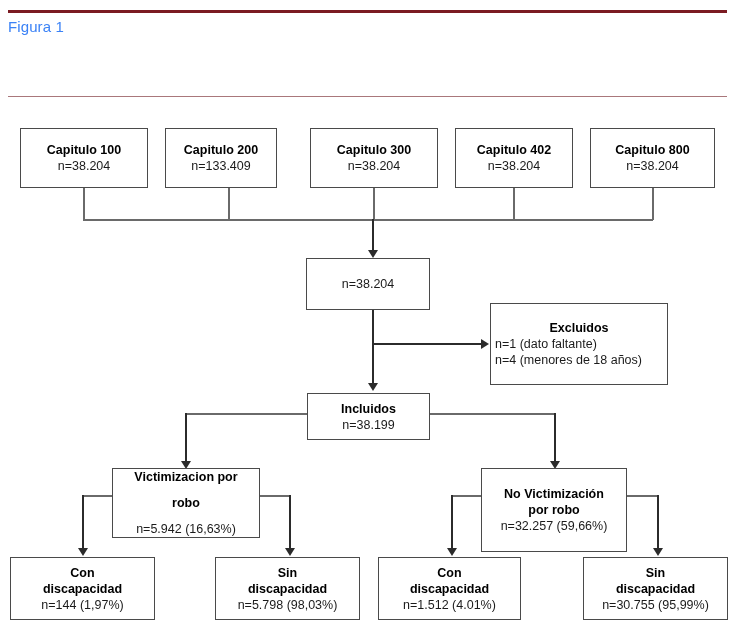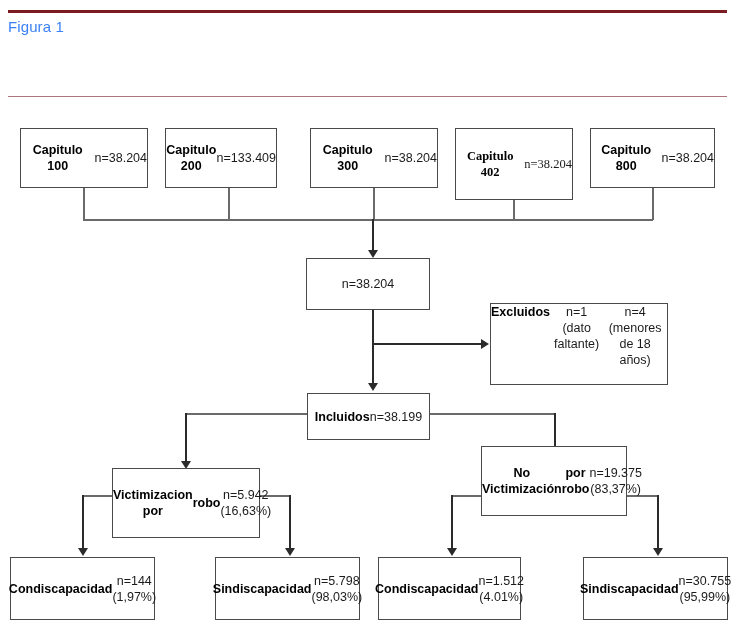--- a/index.html
+++ b/index.html
@@ -52,42 +52,42 @@
     color: #1a1a1a;
     white-space: nowrap;
   }
   
   .box {
     position: absolute;
     box-sizing: border-box;
     border: 1.4px solid #4a4a4a;
     background: #ffffff;
     display: flex;
-    flex-direction: row;
+    flex-direction: column;
     align-items: center;
     justify-content: center;
     text-align: center;
     line-height: 1.28;
     z-index: 3;
   }
   .box .ttl {
     font-weight: bold;
     font-size: 12.5px;
     color: #000;
   }
   .box .sub {
     font-size: 12.5px;
     color: #1b1b1b;
   }
   .box.left-lines {
     align-items: stretch;
     text-align: left;
   }
   .box.left-lines .ttl { text-align: center; }
-  .box.left-lines .sub { text-align: center; padding-left: 4px; }
+  .box.left-lines .sub { text-align: left; padding-left: 4px; }
 
   
   .ln {
     position: absolute;
     background: #2b2b2b;
     z-index: 1;
   }
   .ln.v { width: 1.6px; }
   .ln.h { height: 1.6px; }
   .ln.thin { background: #6a6a6a; }
@@ -122,21 +122,21 @@
     <div class="sub">n=38.204</div>
   </div>
   <div class="box" style="left:165px; top:128px; width:112px; height:60px;">
     <div class="ttl">Capitulo 200</div>
     <div class="sub">n=133.409</div>
   </div>
   <div class="box" style="left:310px; top:128px; width:128px; height:60px;">
     <div class="ttl">Capitulo 300</div>
     <div class="sub">n=38.204</div>
   </div>
-  <div class="box" style="left:455px; top:128px; width:118px; height:72px;font-family:Liberation Serif, serif;">
+  <div class="box" style="left:455px; top:128px; width:118px; height:60px;">
     <div class="ttl">Capitulo 402</div>
     <div class="sub">n=38.204</div>
   </div>
   <div class="box" style="left:590px; top:128px; width:125px; height:60px;">
     <div class="ttl">Capitulo 800</div>
     <div class="sub">n=38.204</div>
   </div>
 
   <div class="ln v thin" style="left:83px; top:188px; height:32px;"></div>
   <div class="ln v thin" style="left:228px; top:188px; height:32px;"></div>
@@ -176,24 +176,24 @@
 
   <div class="ln h thin" style="left:429px; top:413px; width:126px;"></div>
   <div class="ln v" style="left:554px; top:413px; height:50px;"></div>
   <div class="arrow-d" style="left:550px; top:461px;"></div>
 
   <div class="box" style="left:112px; top:468px; width:148px; height:70px;justify-content:space-between;">
     <div class="ttl">Victimizacion por</div>
     <div class="ttl">robo</div>
     <div class="sub">n=5.942 (16,63%)</div>
   </div>
-  <div class="box" style="left:481px; top:446px; width:146px; height:70px;justify-content:space-between;">
+  <div class="box" style="left:481px; top:468px; width:146px; height:84px;">
     <div class="ttl">No Victimización</div>
     <div class="ttl">por robo</div>
-    <div class="sub">n=19.375 (83,37%)</div>
+    <div class="sub">n=32.257 (59,66%)</div>
   </div>
 
   <div class="ln h thin" style="left:82px; top:495px; width:31px;"></div>
   <div class="ln v" style="left:82px; top:495px; height:55px;"></div>
   <div class="arrow-d" style="left:78px; top:548px;"></div>
 
   <div class="ln h thin" style="left:259px; top:495px; width:31px;"></div>
   <div class="ln v" style="left:289px; top:495px; height:55px;"></div>
   <div class="arrow-d" style="left:285px; top:548px;"></div>
 

